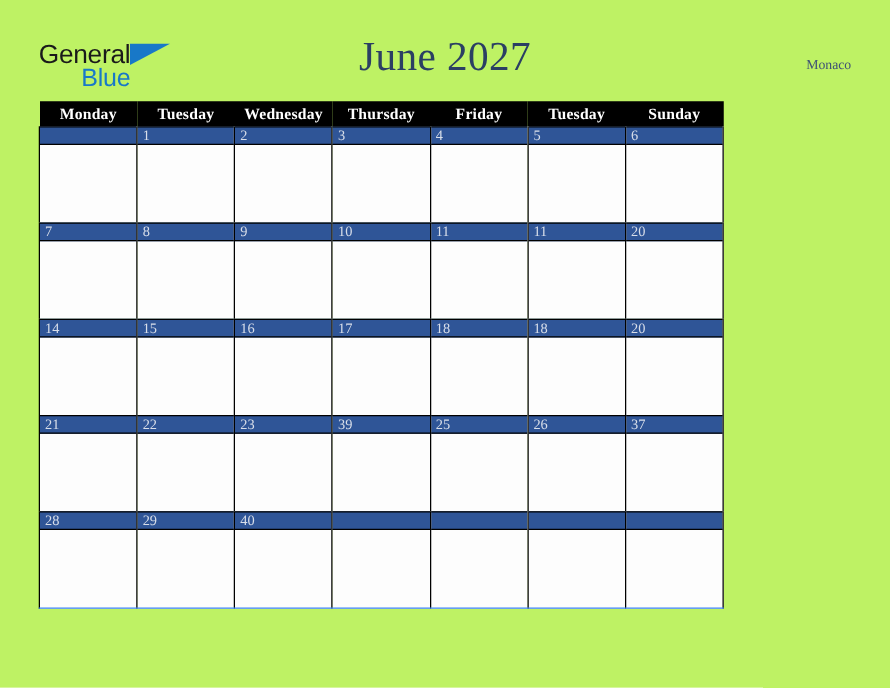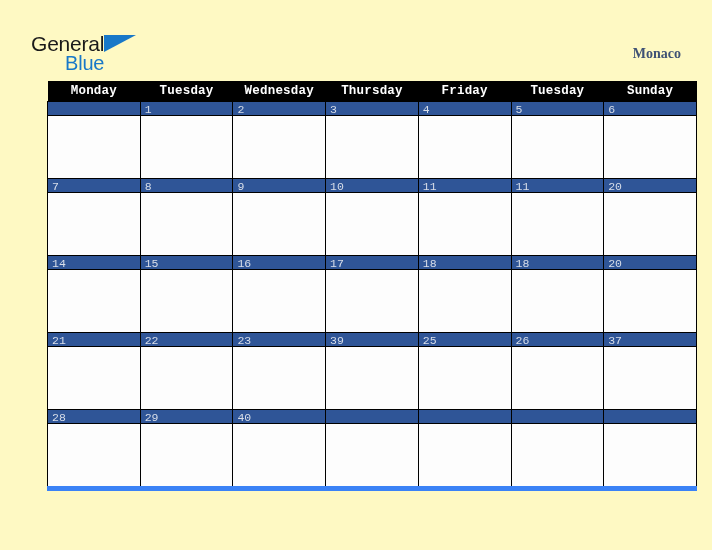--- a/index.html
+++ b/index.html
@@ -11,21 +11,21 @@
     width: 712px;
     height: 550px;
     font-family: "Liberation Serif", "DejaVu Serif", serif;
     overflow: hidden;
   }
 
   .page {
     position: relative;
     width: 712px;
     height: 550px;
-    background: #fef9c3;
+    background: #bef264;
   }
 
   
   .header {
     position: absolute;
     left: 0;
     top: 0;
     width: 712px;
     height: 80px;
   }
@@ -79,35 +79,33 @@
     text-align: center;
     font-size: 33px;
     color: #2b3f63;
     letter-spacing: 0.3px;
   }
 
   .country {
     position: absolute;
     right: 31px;
     top: 46px;
-    font-size: 14px;
+    font-size: 11px;
     color: #3f5275;
     text-align: right;
-    font-weight: bold;
   }
 
   
   .calendar {
     position: absolute;
-    left: 47px;
+    left: 31px;
     top: 81px;
-    width: 650px;
+    width: 548px;
     border-collapse: collapse;
     table-layout: fixed;
-    font-family: Liberation Mono, monospace;
   }
 
   .calendar th {
     background: #000000;
     color: #ffffff;
     font-size: 12.5px;
     font-weight: bold;
     height: 20px;
     padding: 0;
     text-align: center;
@@ -117,21 +115,21 @@
 
   .calendar td {
     padding: 0;
     vertical-align: top;
     height: 77px;
     border-left: 1px solid #000000;
     border-right: 1px solid #000000;
     background: #fdfdfd;
   }
   .calendar tbody tr:last-child td {
-    border-bottom: 5px solid #3b82f6;
+    border-bottom: 1px solid #3b82f6;
   }
 
   .daybar {
     height: 15px;
     background: #2f5597;
     border-top: 1px solid #000000;
     border-bottom: 1px solid #000000;
     color: #d8dee9;
     font-size: 11.5px;
     line-height: 15px;
@@ -151,20 +149,21 @@
 
   <div class="header">
 
     <div class="logo">
       <div class="logo-row1">
         <span class="logo-general">General</span><span class="logo-triangle"></span>
       </div>
       <div class="logo-row2">Blue</div>
     </div>
 
+    <div class="title">June 2027</div>
 
     <div class="country">Monaco</div>
 
   </div>
 
   <table class="calendar">
     <thead>
       <tr>
         <th>Monday</th>
         <th>Tuesday</th>

